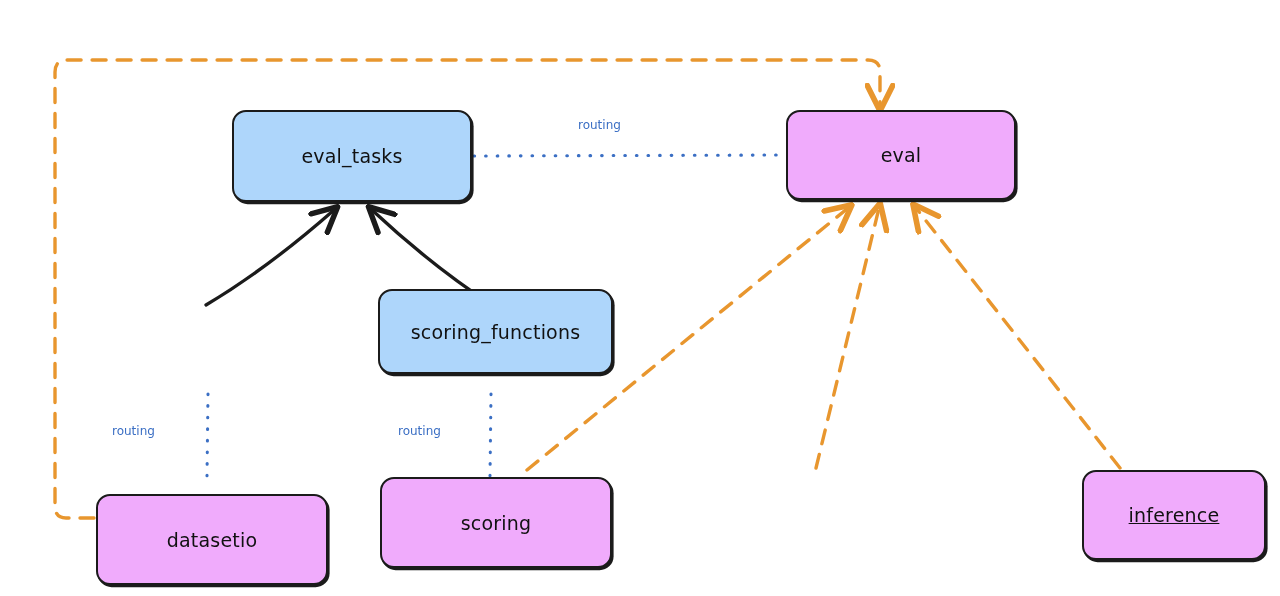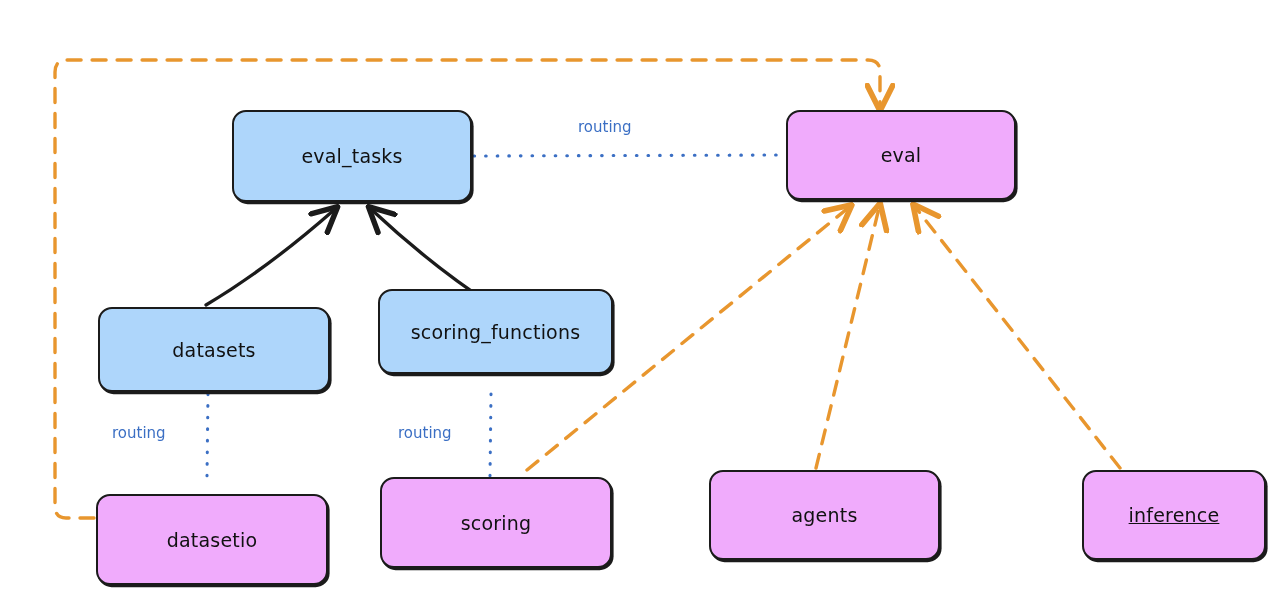--- a/index.html
+++ b/index.html
@@ -26,21 +26,21 @@
     box-shadow:1.6px 2.2px 0 0 #1b1b1b;
     user-select:none;
   }
   .node.api{ background:#aed6fb; }
   .node.prov{ background:#f0abfc; }
   .node .label{pointer-events:none;white-space:nowrap;}
 
   .edge-label{
     position:absolute;
     font-family:"DejaVu Sans", sans-serif;
-    font-size:15px;
+    font-size:12px;
     color:#3b6fc4;
     white-space:nowrap;
     user-select:none;
   }
 </style>
 </head>
 <body>
 
 <div id="canvas">
 
@@ -74,39 +74,33 @@
   </svg>
 
   <div class="node api" style="left:232px;top:110px;width:240px;height:92px;">
     <span class="label">eval_tasks</span>
   </div>
 
   <div class="node prov" style="left:786px;top:110px;width:230px;height:90px;">
     <span class="label">eval</span>
   </div>
 
-  <div class="node api" style="left:98px;top:307px;width:232px;height:85px;">
-    <span class="label">datasets</span>
-  </div>
 
   <div class="node api" style="left:378px;top:289px;width:235px;height:85px;">
     <span class="label">scoring_functions</span>
   </div>
 
   <div class="node prov" style="left:96px;top:477px;width:232px;height:91px;margin-top:17px;">
     <span class="label">datasetio</span>
   </div>
 
   <div class="node prov" style="left:380px;top:477px;width:232px;height:91px;">
     <span class="label">scoring</span>
   </div>
 
-  <div class="node prov" style="left:709px;top:470px;width:231px;height:90px;">
-    <span class="label">agents</span>
-  </div>
 
   <div class="node prov" style="left:1082px;top:470px;width:184px;height:90px;text-decoration:underline;">
     <span class="label">inference</span>
   </div>
 
   <div class="edge-label" style="left:578px;top:118px;">routing</div>
 
   <div class="edge-label" style="left:112px;top:424px;">routing</div>
 
   <div class="edge-label" style="left:398px;top:424px;">routing</div>

